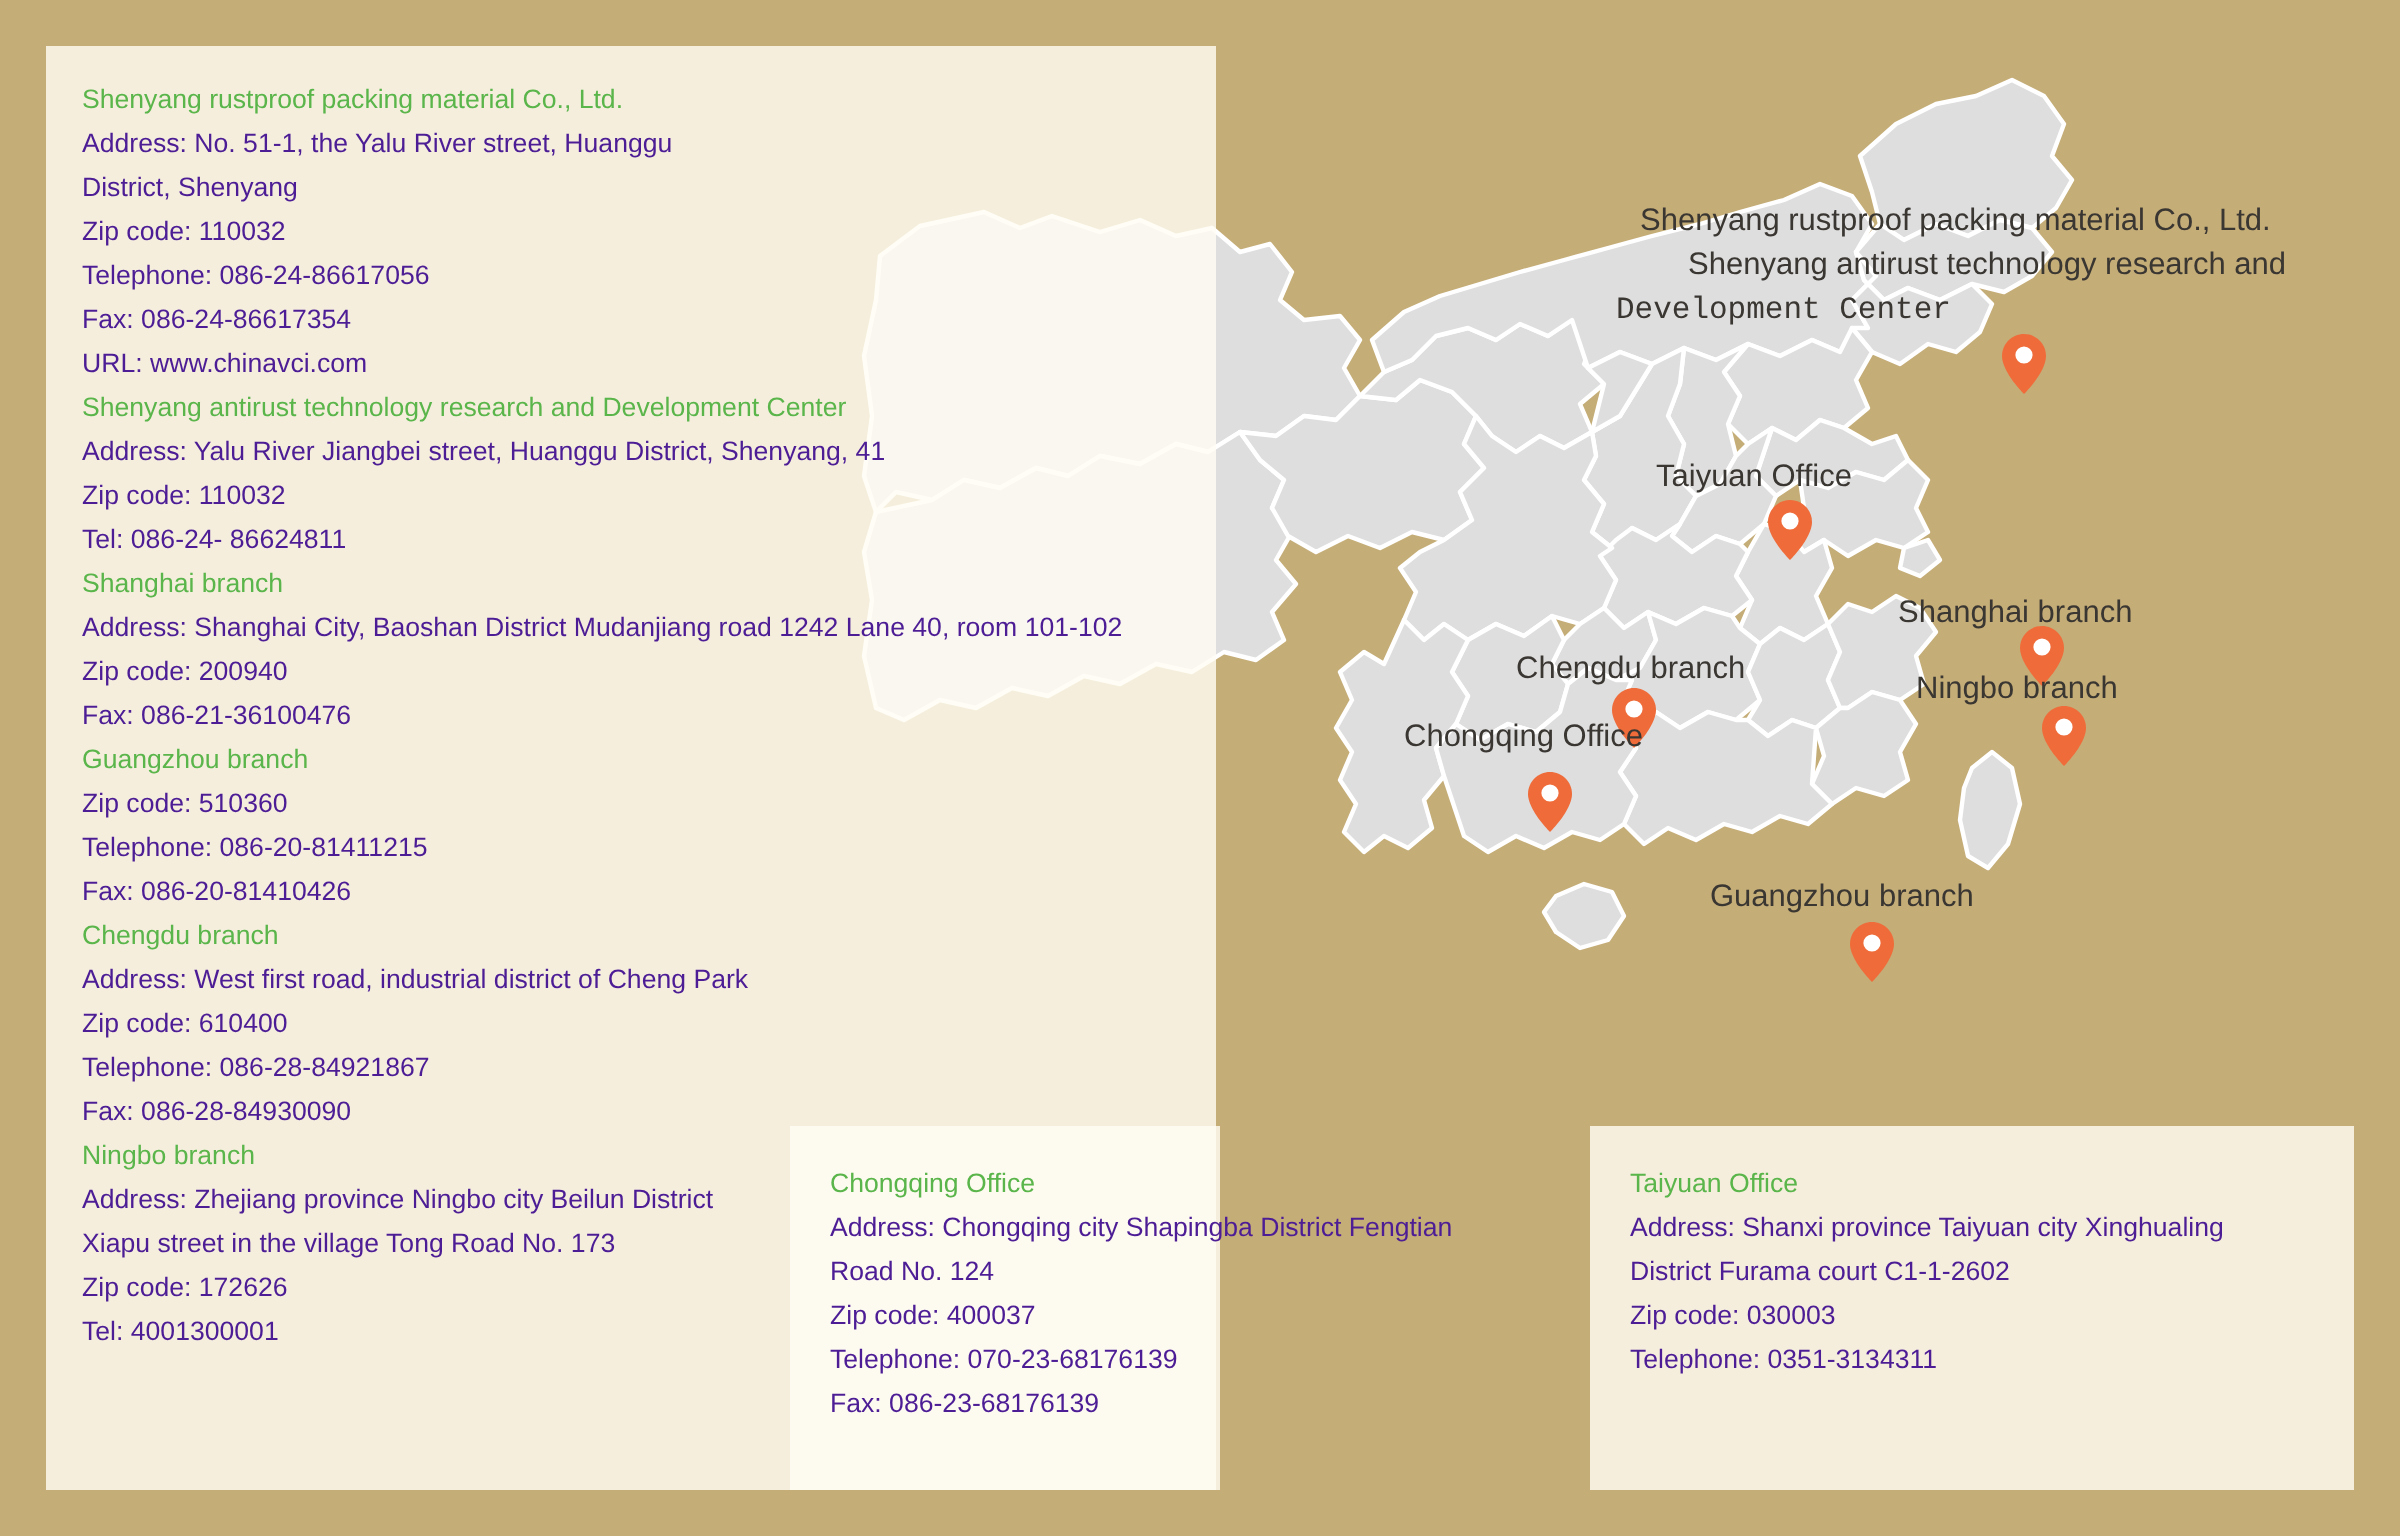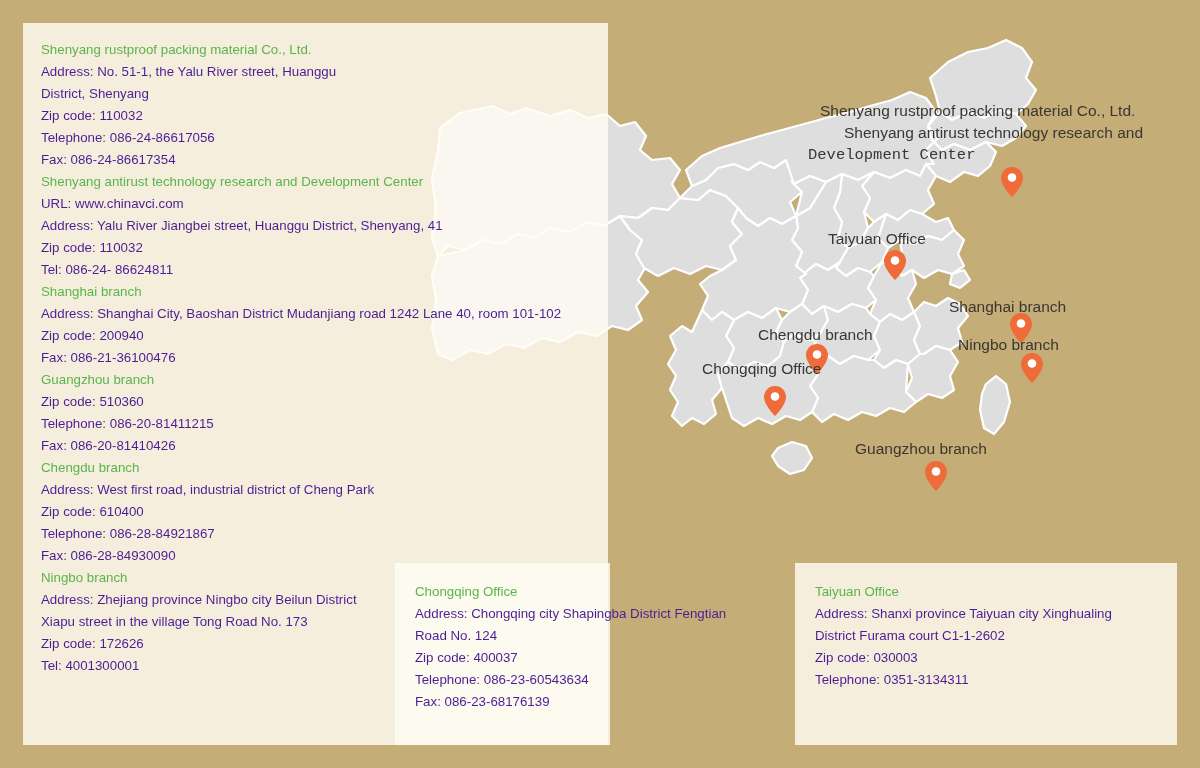--- a/index.html
+++ b/index.html
@@ -266,23 +266,23 @@
 
   <div class="panel" id="panel-main">
     <div class="panel-inner">
 
       <div class="line head">Shenyang rustproof packing material Co., Ltd.</div>
       <div class="line">Address: No. 51-1, the Yalu River street, Huanggu</div>
       <div class="line">District, Shenyang</div>
       <div class="line">Zip code: 110032</div>
       <div class="line">Telephone: 086-24-86617056</div>
       <div class="line">Fax: 086-24-86617354</div>
+      <div class="line">URL: www.chinavci.com</div>
+
       <div class="line head">Shenyang antirust technology research and Development Center</div>
-
-      <div class="line">URL: www.chinavci.com</div>
       <div class="line">Address: Yalu River Jiangbei street, Huanggu District, Shenyang, 41</div>
       <div class="line">Zip code: 110032</div>
       <div class="line">Tel: 086-24- 86624811</div>
 
       <div class="line head">Shanghai branch</div>
       <div class="line">Address: Shanghai City, Baoshan District Mudanjiang road 1242 Lane 40, room 101-102</div>
       <div class="line">Zip code: 200940</div>
       <div class="line">Fax: 086-21-36100476</div>
 
       <div class="line head">Guangzhou branch</div>
@@ -304,21 +304,21 @@
 
     </div>
   </div>
 
   <div class="panel" id="panel-chongqing">
     <div class="panel-inner">
       <div class="line head">Chongqing Office</div>
       <div class="line">Address: Chongqing city Shapingba District Fengtian</div>
       <div class="line">Road No. 124</div>
       <div class="line">Zip code: 400037</div>
-      <div class="line">Telephone: 086-23-60543634</div>
+      <div class="line">Telephone: 070-23-68176139</div>
       <div class="line">Fax: 086-23-68176139</div>
     </div>
   </div>
 
   <div class="panel" id="panel-taiyuan">
     <div class="panel-inner">
       <div class="line head">Taiyuan Office</div>
       <div class="line">Address: Shanxi province Taiyuan city Xinghualing</div>
       <div class="line">District Furama court C1-1-2602</div>
       <div class="line">Zip code: 030003</div>

